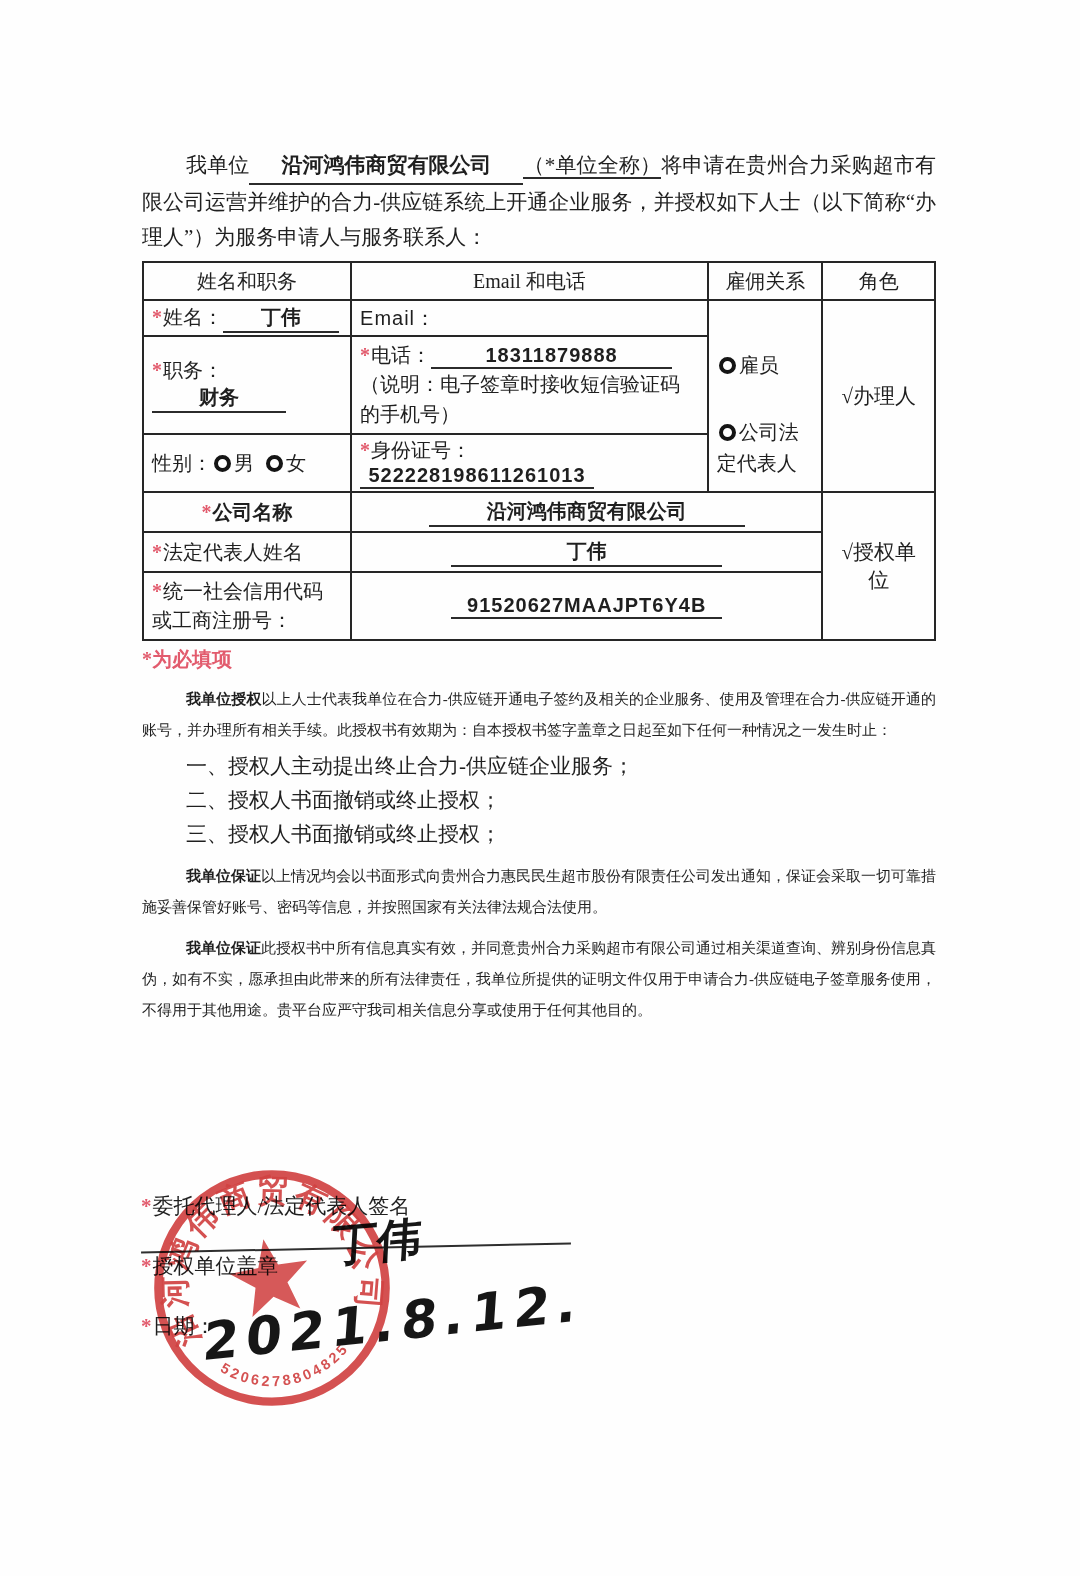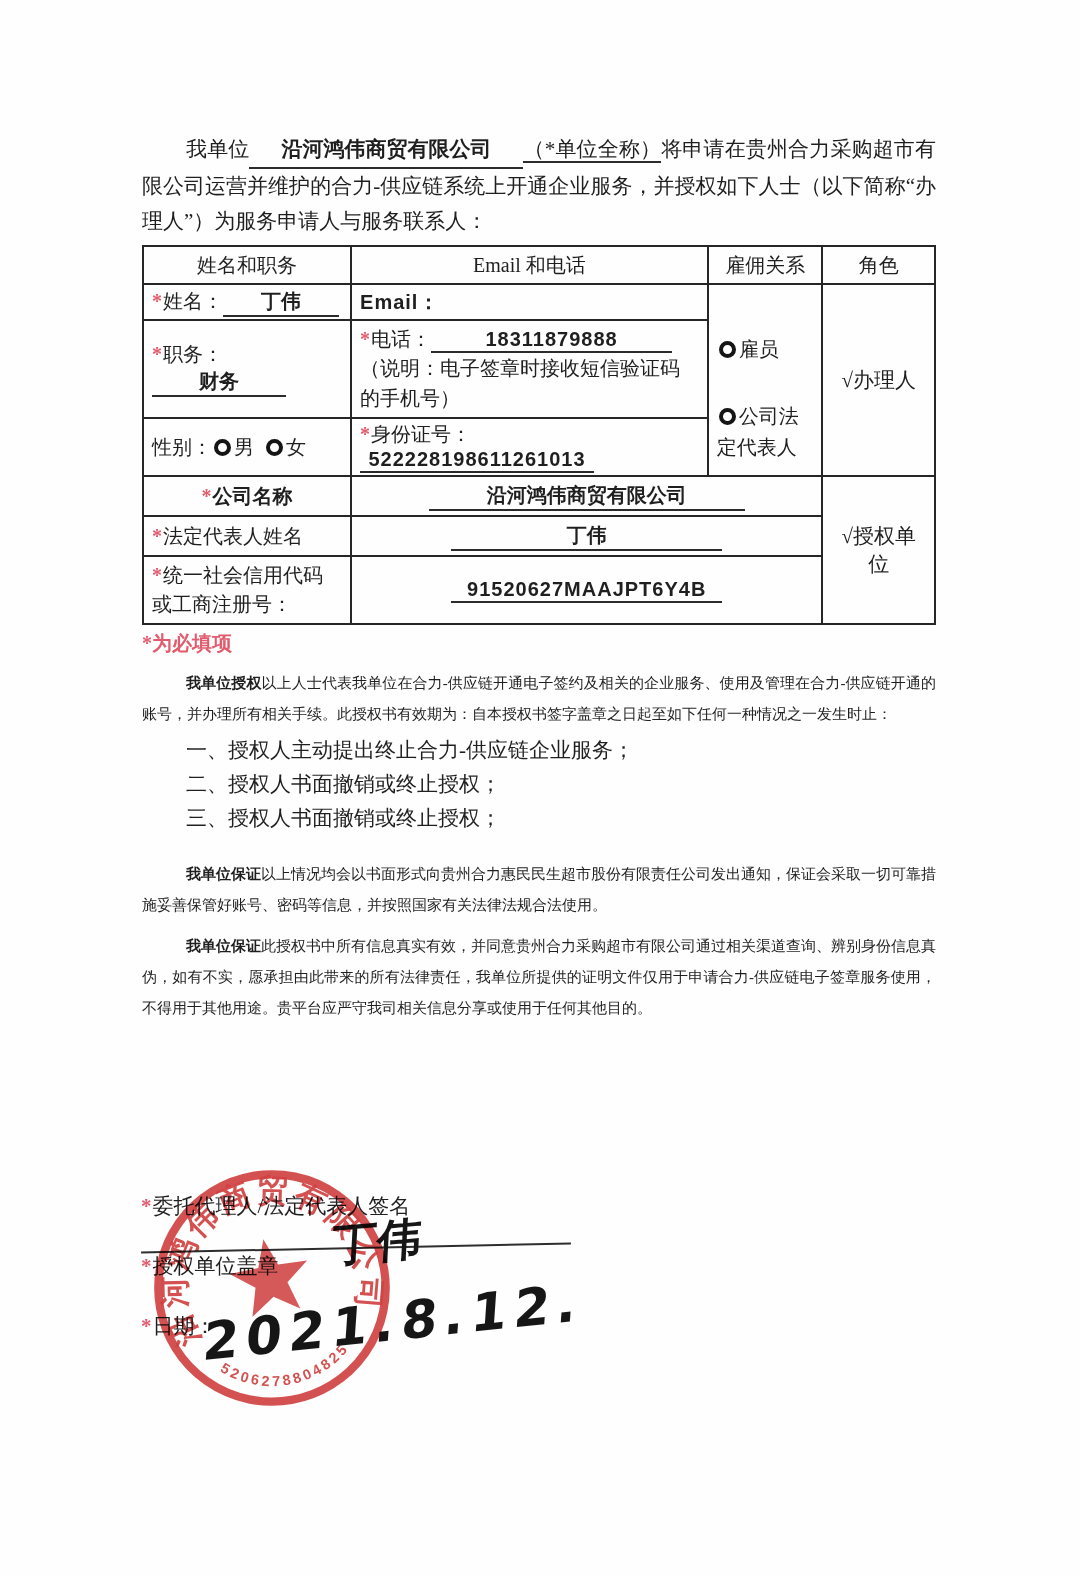--- a/index.html
+++ b/index.html
@@ -2,21 +2,21 @@
 <html><head>
 <meta charset="utf-8">
 <style>
   html,body { margin:0; padding:0; background:#ffffff; }
   .page {
     position:relative; width:1080px; height:1576px; background:#fefefe; overflow:hidden;
     font-family:"Liberation Serif","DejaVu Serif",serif; color:#1f1f1f;
   }
   .content { position:absolute; left:142px; top:132px; width:794px; }
   .title { text-align:center; font-size:29px; font-weight:700; letter-spacing:2px; margin:0 0 14px 0; }
-  .intro { font-size:21px; line-height:35px; margin:0 0 6px 0; text-align:justify; text-indent:44px; }
+  .intro { font-size:21px; line-height:35px; margin:16px 0 6px 0; text-align:justify; text-indent:44px; }
   .fill-ul { display:inline-block; border-bottom:2px solid #2b2b2b; min-width:250px; text-align:center; padding:0 12px; text-indent:0; }
   .ul-hint { border-bottom:2px solid #2b2b2b; }
   .hand { font-weight:700; }
   table.form { border-collapse:collapse; table-layout:fixed; width:794px; font-size:20px; }
   .form td, .form th { border:2px solid #262626; padding:2px 8px; vertical-align:middle; overflow:hidden; }
   .form th { font-weight:400; text-align:center; height:32px; font-size:20px; }
   .u { display:inline-block; border-bottom:2px solid #2b2b2b; text-align:center; font-weight:700; padding:0 8px; }
   .num { font-family:"Liberation Sans","DejaVu Sans",sans-serif; font-weight:700; letter-spacing:1px; }
   .radio { display:inline-block; width:9px; height:9px; border:4px solid #151515; border-radius:50%; vertical-align:-2px; margin:0 3px 0 2px; background:#fff; }
   .emp-line { line-height:31px;margin-top:36px; }
@@ -57,21 +57,21 @@
         </colgroup>
       <tbody>
           <tr>
         <th>姓名和职务</th>
         <th>Email 和电话</th>
         <th>雇佣关系</th>
         <th>角色</th>
       </tr>
       <tr>
         <td style="height:30px"><span class="req">*</span><span>姓名：</span><span class="u" style="min-width:100px">丁伟</span></td>
-        <td><span class="num" style="font-weight:700">Email：</span></td>
+        <td><span class="num" style="font-weight:400">Email：</span></td>
         <td rowspan="3">
           <div class="emp-line"><span class="radio"></span><span>雇员</span></div>
           <div class="emp-line"><span class="radio"></span><span>公司法定代表人</span></div>
         </td>
         <td rowspan="3" class="role-cell">√办理人</td>
       </tr>
       <tr>
         <td style="height:92px"><span class="req">*</span><span>职务：</span><span class="u" style="min-width:118px">财务</span></td>
         <td>
           <div><span class="req">*</span><span>电话：</span><span class="u num" style="min-width:225px">18311879888</span></div>
@@ -97,21 +97,21 @@
       </tr>
     </tbody>
       </table>
 
     <p class="req-note">*为必填项</p>
 
     <p class="bp"><span class="lead">我单位授权</span><span>以上人士代表我单位在合力-供应链开通电子签约及相关的企业服务、使用及管理在合力-供应链开通的账号，并办理所有相关手续。此授权书有效期为：自本授权书签字盖章之日起至如下任何一种情况之一发生时止：</span></p>
     <p class="item-p">一、授权人主动提出终止合力-供应链企业服务；</p>
     <p class="item-p">二、授权人书面撤销或终止授权；</p>
     <p class="item-p">三、授权人书面撤销或终止授权；</p>
-    <p class="bp" style="margin-top:24px"><span class="lead">我单位保证</span><span>以上情况均会以书面形式向贵州合力惠民民生超市股份有限责任公司发出通知，保证会采取一切可靠措施妥善保管好账号、密码等信息，并按照国家有关法律法规合法使用。</span></p>
+    <p class="bp" style="margin-top:10px"><span class="lead">我单位保证</span><span>以上情况均会以书面形式向贵州合力惠民民生超市股份有限责任公司发出通知，保证会采取一切可靠措施妥善保管好账号、密码等信息，并按照国家有关法律法规合法使用。</span></p>
     <p class="bp" style="margin-top:10px"><span class="lead">我单位保证</span><span>此授权书中所有信息真实有效，并同意贵州合力采购超市有限公司通过相关渠道查询、辨别身份信息真伪，如有不实，愿承担由此带来的所有法律责任，我单位所提供的证明文件仅用于申请合力-供应链电子签章服务使用，不得用于其他用途。贵平台应严守我司相关信息分享或使用于任何其他目的。</span></p>
   </div>
 
   <div class="lbl" style="left:141px; top:1192px"><span class="req">*</span><span>委托代理人/法定代表人签名</span></div>
   <div class="sig-line"></div>
   <div class="sig-hand">丁伟</div>
 
   <div class="lbl" style="left:141px; top:1252px"><span class="req">*</span><span>授权单位盖章</span></div>
 
   <div class="lbl" style="left:141px; top:1312px"><span class="req">*</span><span>日期：</span></div>

